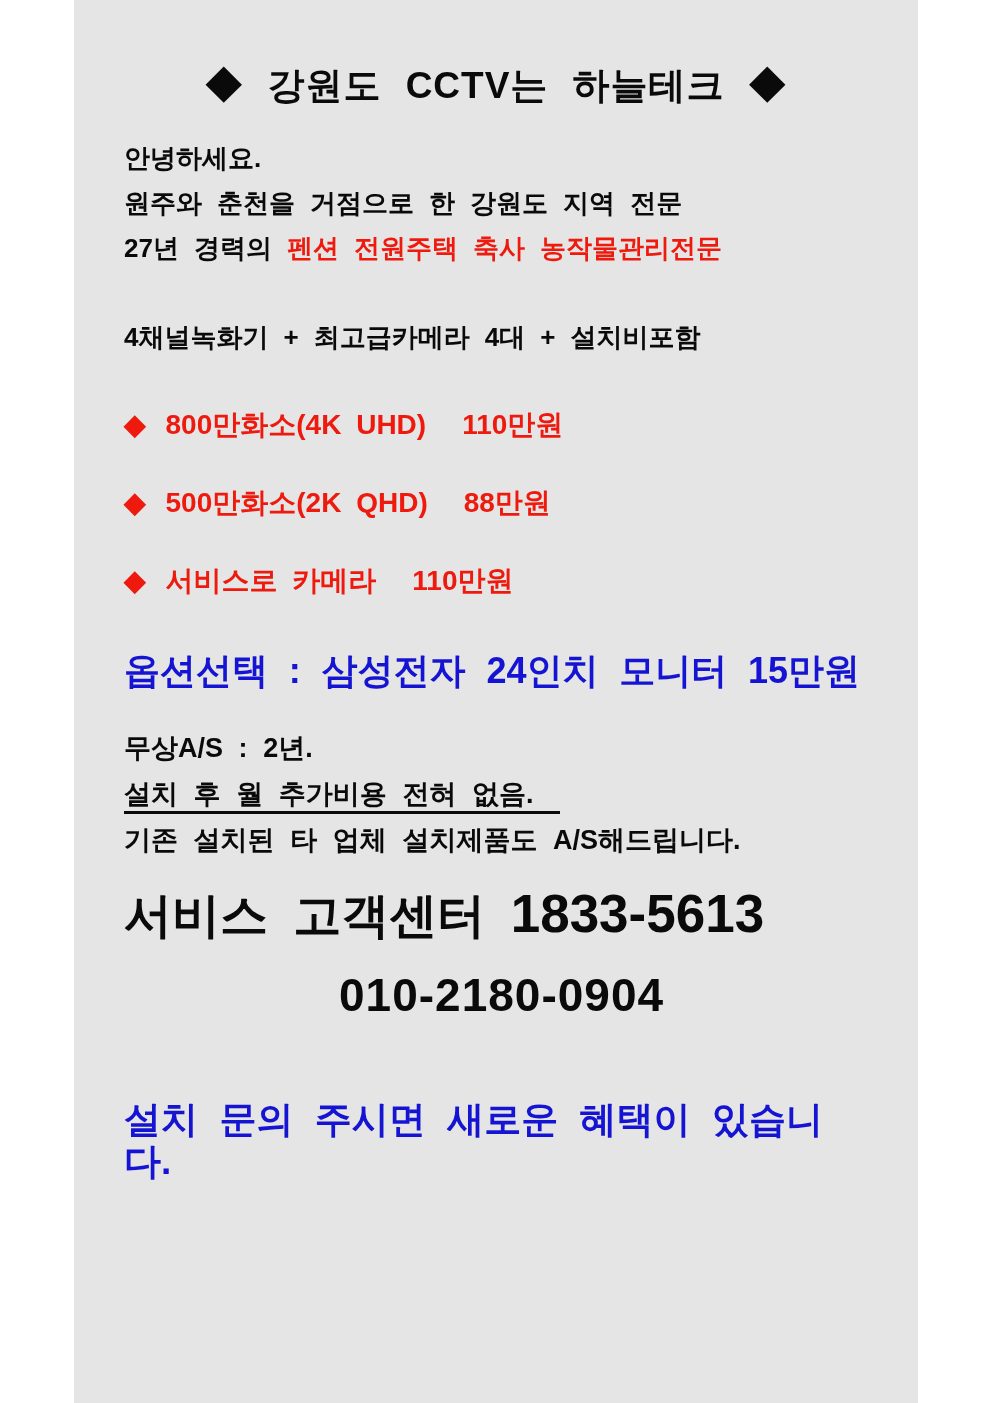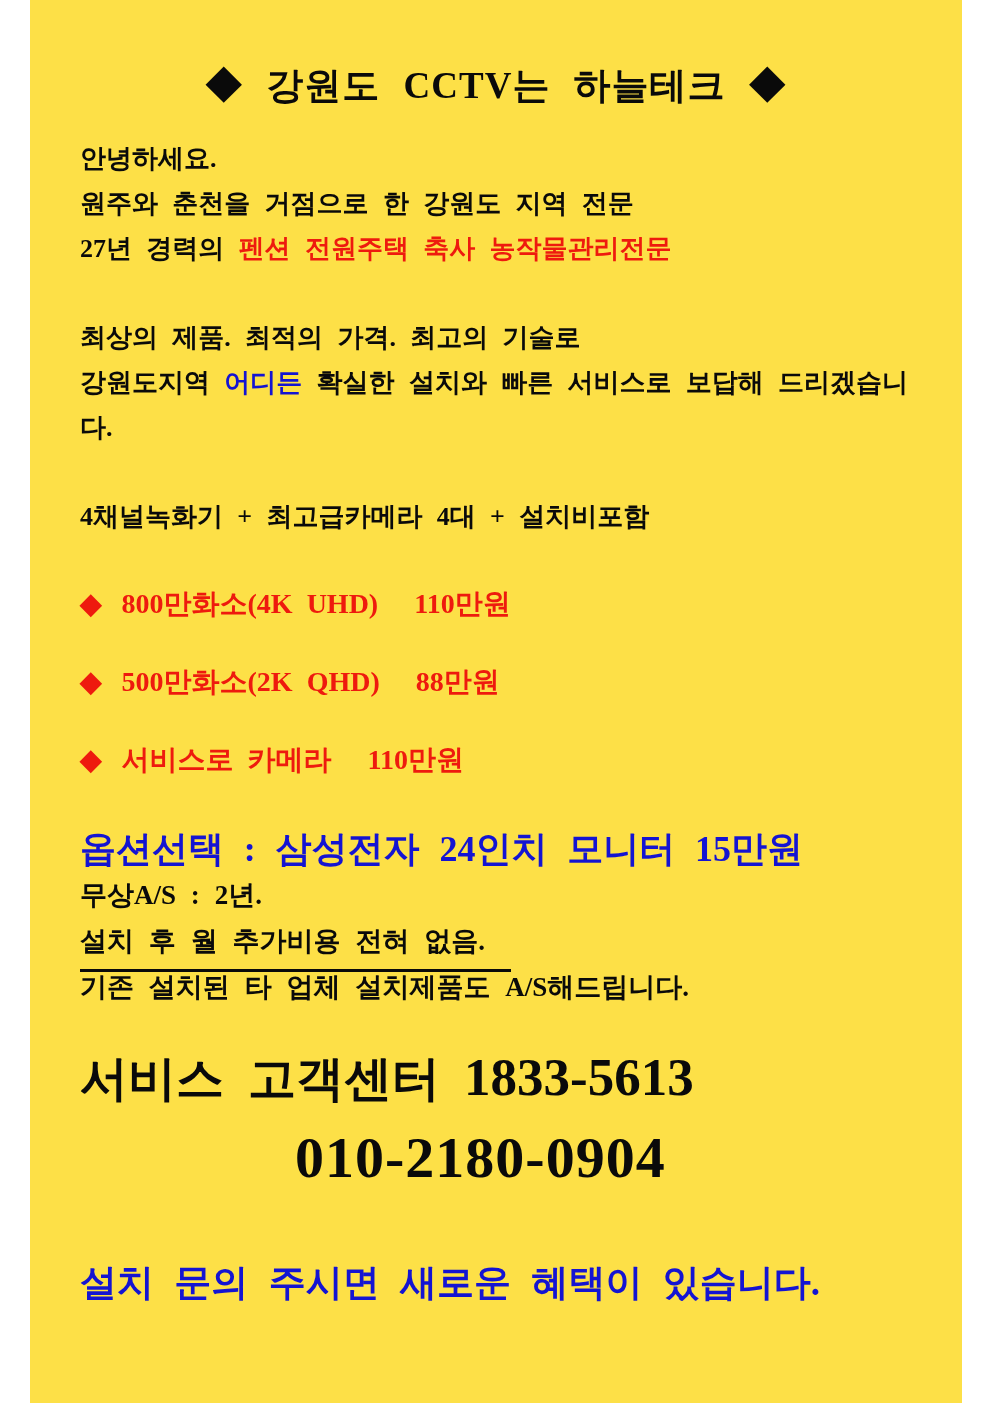--- a/index.html
+++ b/index.html
@@ -2,26 +2,26 @@
 <html style="--ink: #0a0a0a; --red: #ee1a0e; --blue: #1414d2;"><head>
 <meta charset="utf-8">
 <style>
   html, body {
     margin: 0;
     padding: 0;
     background: #ffffff;
   }
   .page {
     position: relative;
-    width: 932px;
+    width: 844px;
     height: 1403px;
     margin: 0 auto;
-    background: #fde047;
+    background: #e5e5e5;
     overflow: hidden;
-    font-family: Liberation Serif, serif;
+    font-family: Liberation Sans, sans-serif;
     font-weight: 700;
     color: var(--ink, #0a0a0a);
   }
   .inner { padding: 0 50px; }
 
   .title {
     margin: 64px 0 0 0;
     text-align: center;
     font-size: 37px;
     letter-spacing: 1px;
@@ -50,42 +50,42 @@
     color: var(--red, #ee1a0e);
     word-spacing: 0.25em;
     margin-top: 32px;
   }
   .price-row .bullet { margin-right: 20px; }
   .price-row .price  { margin-left: 36px; }
 
   .option { margin-top: 44px; }
   .option .line { color: var(--blue, #1414d2); font-size: 36px; }
 
-  .warranty { }
+  .warranty { margin-top: 32px; }
   .warranty .line { font-size: 27px; line-height: 46px; }
   .underlined {
     border-bottom: 3px solid var(--ink, #0a0a0a);
     padding-right: 26px;
-    padding-bottom: 13px;
+    padding-bottom: 2px;
   }
 
-  .contact { margin-top: 36px; }
+  .contact { margin-top: 20px; }
   .contact-line1 {
     font-size: 48px;
     line-height: 62px;
     word-spacing: 0.25em;
     white-space: nowrap;
   }
   .contact-line1 .digits {
     font-size: 53px;
     letter-spacing: 0px;
   }
   .contact-line2 {
     margin: 14px 0 0 215px;
-    font-size: 58px;
+    font-size: 46px;
     line-height: 68px;
     letter-spacing: 1px;
   }
 
   .footer {
     margin-top: 70px;
     font-size: 37px;
     line-height: 42px;
     word-spacing: 0.3em;
     color: var(--blue, #1414d2);
@@ -98,24 +98,20 @@
   <div class="inner">
 
     <h1 class="title">◆  강원도  CCTV는  하늘테크  ◆</h1>
 
     <div class="para intro">
       <div class="line">안녕하세요.</div>
       <div class="line">원주와 춘천을 거점으로 한 강원도 지역 전문</div>
       <div class="line"><span>27년 경력의 </span><span class="red">펜션 전원주택 축사 농작물관리전문</span></div>
     </div>
 
-    <div class="para pitch">
-      <div class="line">최상의 제품. 최적의 가격. 최고의 기술로</div>
-      <div class="line"><span>강원도지역 </span><span class="blue">어디든</span><span> 확실한 설치와 빠른 서비스로 보답해 드리겠습니다.</span></div>
-    </div>
 
     <div class="para package">
       <div class="line">4채널녹화기 + 최고급카메라 4대 + 설치비포함</div>
     </div>
 
     <div class="prices">
       <div class="price-row"><span class="bullet">◆</span><span>800만화소(4K UHD)</span><span class="price">110만원</span></div>
       <div class="price-row"><span class="bullet">◆</span><span>500만화소(2K QHD)</span><span class="price">88만원</span></div>
       <div class="price-row"><span class="bullet">◆</span><span>서비스로 카메라</span><span class="price">110만원</span></div>
     </div>

